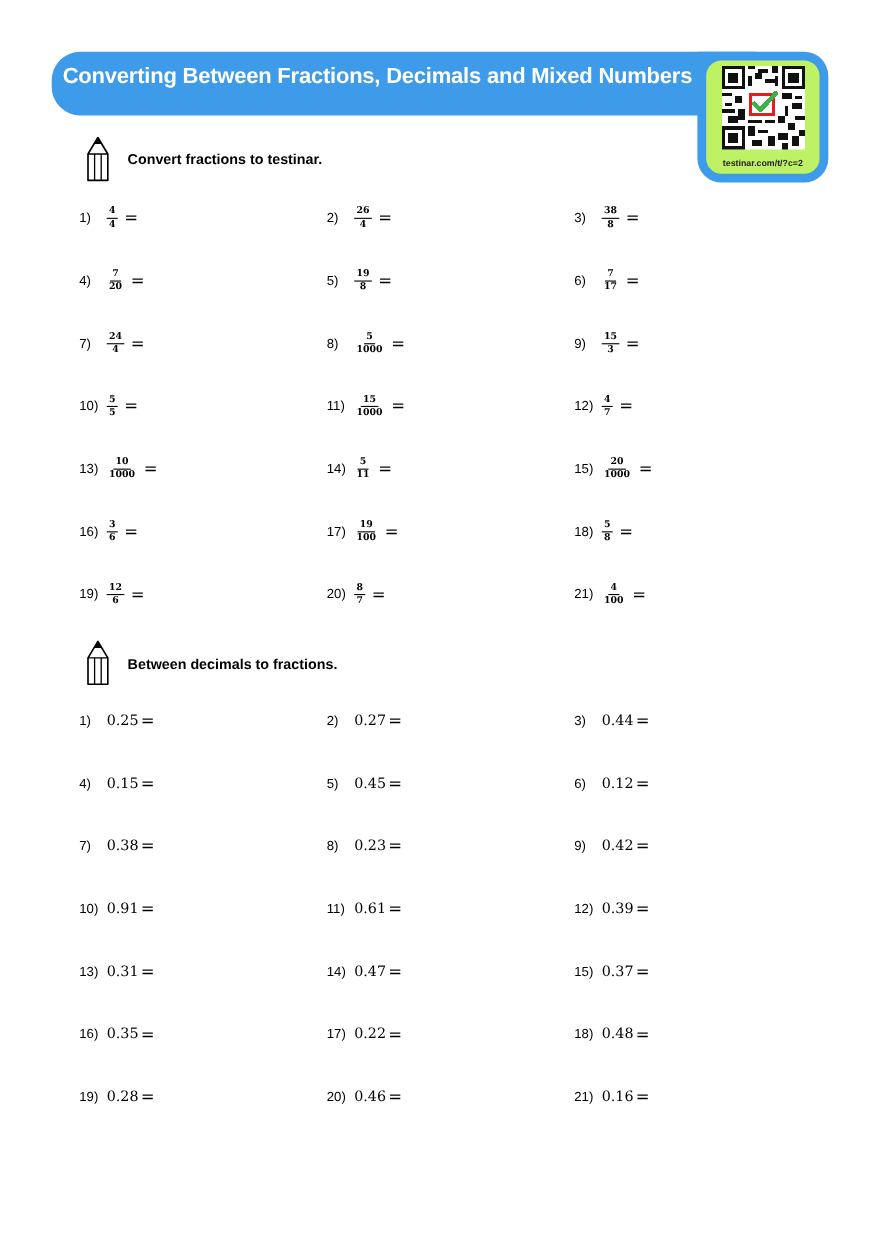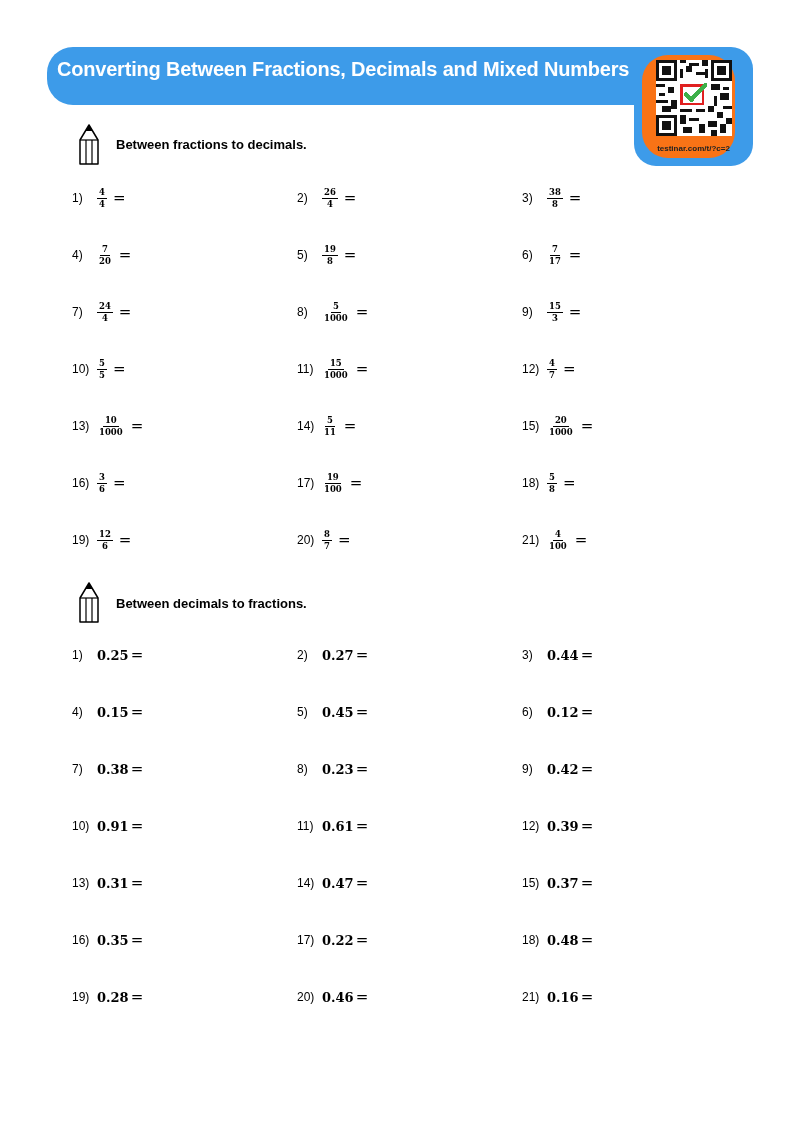--- a/index.html
+++ b/index.html
@@ -4,37 +4,37 @@
 <style>
   html, body { margin: 0; padding: 0; background: #ffffff; }
   body { width: 793px; height: 1123px; position: relative; overflow: hidden;
          font-family: "Liberation Sans", sans-serif; color: #000; }
   .header-band { position: absolute; left: 47px; top: 47px; width: 640px; height: 58px;
          background: #3d9be9; border-radius: 26px 0 0 26px; }
   .header-title { position: absolute; left: 57px; top: 58px; font-size: 20px; font-weight: bold;
          color: #ffffff; letter-spacing: -0.2px; white-space: nowrap; }
   .qr-box { position: absolute; left: 634px; top: 47px; width: 119px; height: 119px;
          background: #3d9be9; border-radius: 0 22px 22px 22px; }
-  .qr-inner { position: absolute; left: 8px; top: 8px; width: 93px; height: 103px;
-         background: #f97316; border-radius: 26px; }
+  .qr-inner { position: absolute; left: 8px; top: 8px; width: 103px; height: 103px;
+         background: #bef264; border-radius: 14px; }
   .qr-code { position: absolute; left: 14px; top: 5px; width: 76px; height: 76px; }
   .qr-caption { position: absolute; left: 0; width: 103px; top: 89px; text-align: center;
          font-size: 8px; font-weight: bold; color: #222; }
   .section-head { position: absolute; left: 78px; height: 42px; }
   .pencil { position: absolute; left: 0; top: 0; width: 22px; height: 42px; }
   .section-title { position: absolute; left: 38px; font-size: 13px; font-weight: bold; white-space: nowrap; }
   .problem { position: absolute; height: 30px; display: flex; align-items: center;
          font-family: "DejaVu Serif", serif; }
   .pnum { font-family: "Liberation Sans", sans-serif; font-size: 12px; width: 25px; display: inline-block; }
   .frac { display: inline-flex; flex-direction: column; align-items: center; font-size: 8.5px;
          font-weight: bold; line-height: 1; margin: 0 4px 0 0; }
   .frac .num { padding: 0 2px 1px 2px; border-bottom: 1px solid #000; }
   .frac .den { padding: 1px 2px 0 2px; }
   .eq { font-size: 15px; margin-left: 2px; }
-  .dec { font-size: 13px; font-weight: bold; font-family: "DejaVu Serif", serif; }
+  .dec { font-size: 13px; font-weight: normal; font-family: "DejaVu Serif", serif; }
 </style>
 </head>
 <body>
 
 <div class="header-band"></div>
 <div class="header-title">Converting Between Fractions, Decimals and Mixed Numbers</div>
 
 <div class="qr-box">
   <div class="qr-inner">
     <svg class="qr-code" viewBox="0 0 25 25" shape-rendering="crispEdges">
@@ -91,21 +91,21 @@
   </div>
 </div>
 
 <div class="section-head" style="top:124px;">
   <svg class="pencil" viewBox="0 0 22 42">
     <path d="M11 1 L20 16 L20 40 L2 40 L2 16 Z" fill="#fff" stroke="#000" stroke-width="1.5" stroke-linejoin="round"></path>
     <path d="M11 1 L14.5 7 L7.5 7 Z" fill="#000"></path>
     <path d="M2 16 L20 16" stroke="#000" stroke-width="1.2"></path>
     <path d="M8 16 L8 40 M14 16 L14 40" stroke="#000" stroke-width="1.2"></path>
   </svg>
-  <div class="section-title" style="top:13px;">Between fractions to decimals.</div>
+  <div class="section-title" style="top:13px;">Convert fractions to testinar.</div>
 </div>
 
 <div id="sec1">
     <div class="problem" style="left: 72px; top: 183px;">
       <span class="pnum">1)</span>
       <span class="frac">
                   <span class="num">4</span>
                   <span class="den">4</span>
                 </span>
       <span class="eq">=</span>

